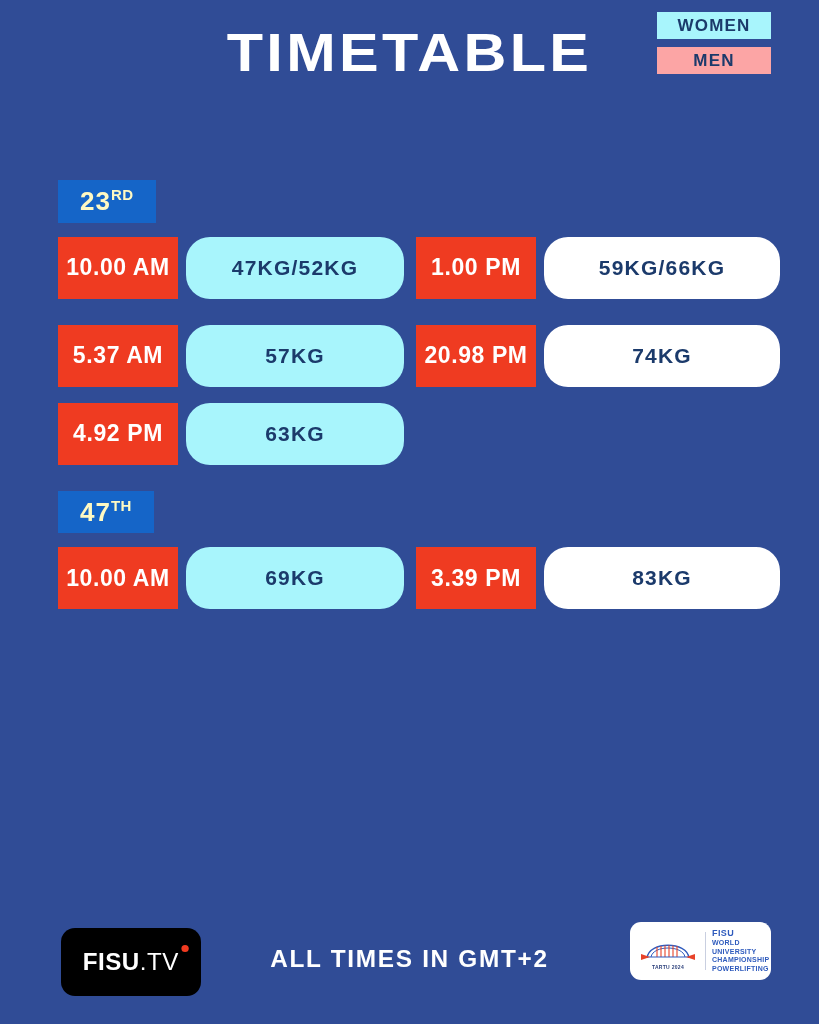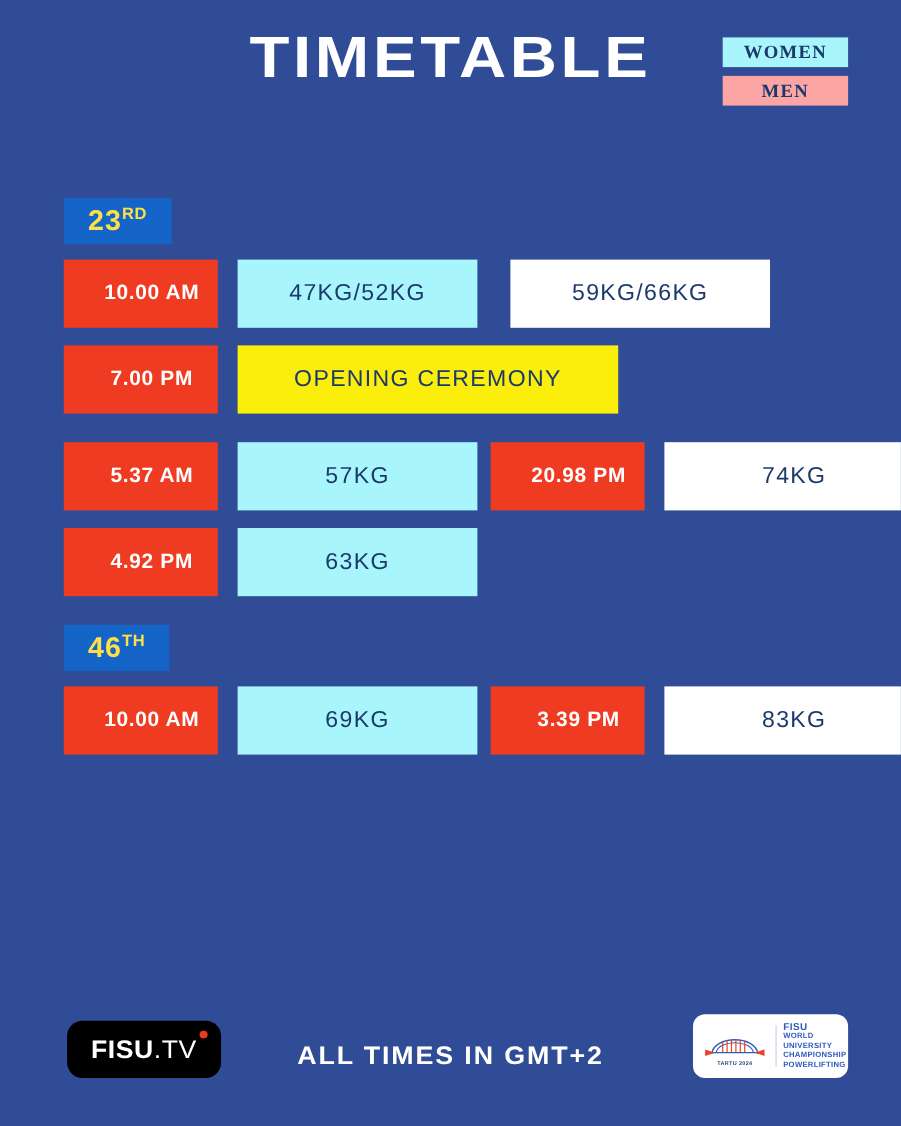--- a/index.html
+++ b/index.html
@@ -28,23 +28,22 @@
     text-align: center;
     color: #ffffff;
     font-size: 53px;
     font-weight: 700;
     letter-spacing: 3px;
     transform: scaleX(1.12);
   }
   .legend {
     position: absolute;
     right: 48px;
-    top: 34px;
+    top: 12px;
     width: 114px;
-    font-family: Liberation Serif, serif;
   }
   .legend-item {
     height: 27px;
     display: flex;
     align-items: center;
     justify-content: center;
     color: #1b3a6b;
     font-size: 17px;
     font-weight: 700;
     letter-spacing: 1.2px;
@@ -58,21 +57,21 @@
     position: absolute;
     left: 58px;
     top: 180px;
     width: 714px;
   }
   .day-group { margin-bottom: 26px; }
 
   .date-badge {
     display: inline-block;
     background: #1565c8;
-    color: #fde047;
+    color: #fef9c3;
     font-size: 26px;
     font-weight: 700;
     letter-spacing: 1px;
     padding: 7px 22px 9px 22px;
     line-height: 1;
     margin-bottom: 14px;
     text-align: right;
   }
   .date-badge .ordinal {
     font-size: 15px;
@@ -88,56 +87,56 @@
   }
   .slot { display: flex; align-items: stretch; }
 
   .time-chip {
     width: 120px;
     background: #ef3b21;
     color: #ffffff;
     display: flex;
     align-items: center;
     justify-content: center;
-    font-size: 19px;
+    font-size: 23px;
     font-weight: 700;
     letter-spacing: 0.6px;
     flex: none;
-    padding-left: 20px;
   }
   .event-chip {
     display: flex;
     align-items: center;
     justify-content: center;
     color: #1b3a6b;
     font-size: 21px;
-    font-weight: 400;
+    font-weight: 700;
     letter-spacing: 1.2px;
-    margin-left: 18px;
+    margin-left: 8px;
+    border-radius: 24px;
   }
   .event-women    { background: #a8f5fc; width: 218px; }
   .event-men      { background: #ffffff; width: 236px; }
   .event-ceremony { background: #fbee0a; width: 346px; }
 
   .slot-gap { width: 12px; flex: none; }
 
   
   .footer {
     position: absolute;
     left: 0;
     right: 0;
     bottom: 0;
     height: 110px;
   }
   .fisutv-logo {
     position: absolute;
     left: 61px;
     top: 14px;
     width: 140px;
-    height: 52px;
+    height: 68px;
     background: #000000;
     border-radius: 14px;
     display: flex;
     align-items: center;
     justify-content: center;
   }
   .fisutv-text {
     color: #ffffff;
     font-size: 23px;
     font-weight: 700;
@@ -233,45 +232,41 @@
 </div>
 
 <div class="schedule">
     <div class="day-group"><div class="date-badge"><span>23</span><span class="ordinal">RD</span></div><div class="row">
         <div class="slot">
           <div class="time-chip">10.00 AM</div>
           <div class="event-chip event-women">47KG/52KG</div>
         </div>
         <div class="slot-gap"></div>
         <div class="slot">
+          <div class="time-chip">1.00 PM</div>
           <div class="event-chip event-men">59KG/66KG</div>
-        </div>
-      </div><div class="row">
-        <div class="slot">
-          <div class="time-chip">7.00 PM</div>
-          <div class="event-chip event-ceremony">OPENING CEREMONY</div>
         </div>
       </div></div>
     <div class="day-group"><div class="row">
         <div class="slot">
           <div class="time-chip">5.37 AM</div>
           <div class="event-chip event-women">57KG</div>
         </div>
         <div class="slot-gap"></div>
         <div class="slot">
           <div class="time-chip">20.98 PM</div>
           <div class="event-chip event-men">74KG</div>
         </div>
       </div><div class="row">
         <div class="slot">
           <div class="time-chip">4.92 PM</div>
           <div class="event-chip event-women">63KG</div>
         </div>
       </div></div>
-    <div class="day-group"><div class="date-badge"><span>46</span><span class="ordinal">TH</span></div><div class="row">
+    <div class="day-group"><div class="date-badge"><span>47</span><span class="ordinal">TH</span></div><div class="row">
         <div class="slot">
           <div class="time-chip">10.00 AM</div>
           <div class="event-chip event-women">69KG</div>
         </div>
         <div class="slot-gap"></div>
         <div class="slot">
           <div class="time-chip">3.39 PM</div>
           <div class="event-chip event-men">83KG</div>
         </div>
       </div></div>

